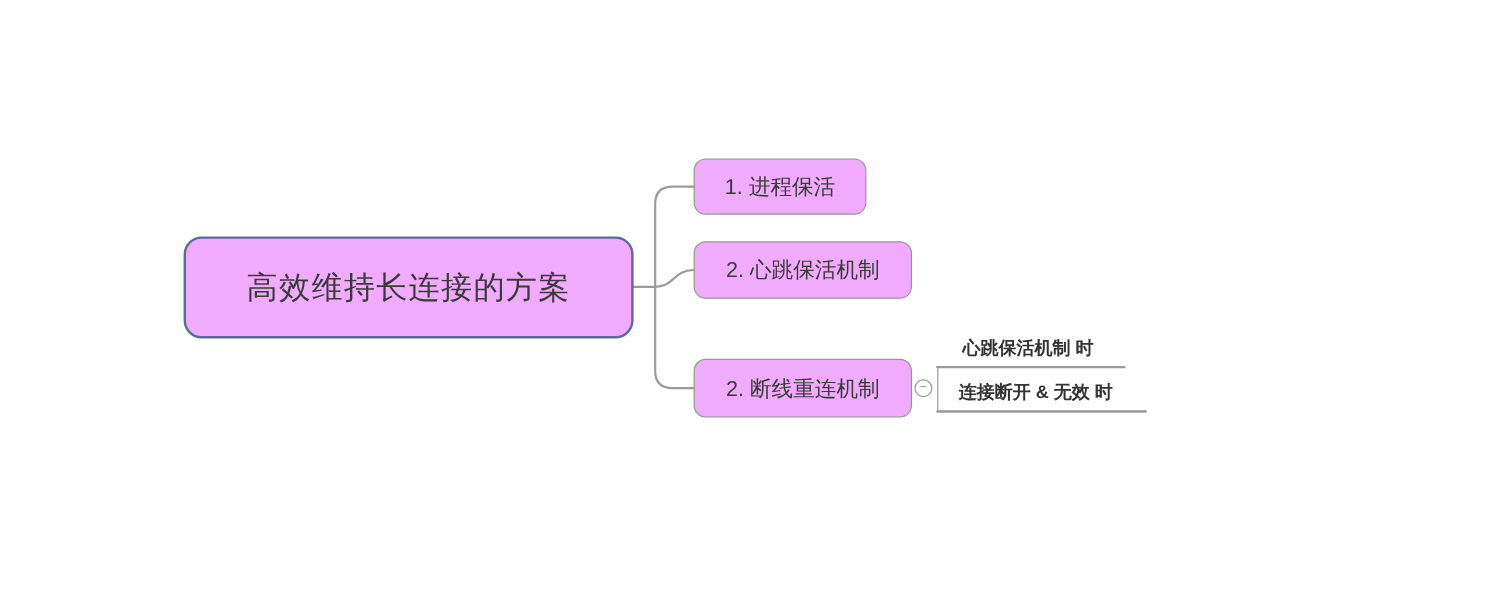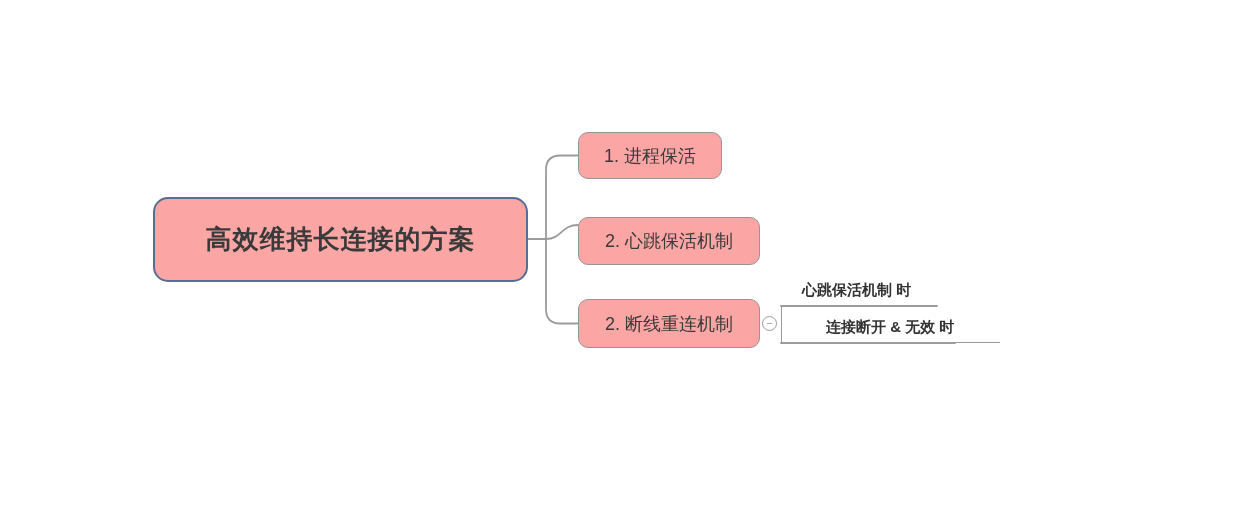--- a/index.html
+++ b/index.html
@@ -18,43 +18,43 @@
     position: absolute;
     left: 0; top: 0;
     width: 1240px; height: 511px;
     pointer-events: none;
   }
   .topic {
     position: absolute;
     display: flex;
     align-items: center;
     justify-content: center;
-    background: #fca5a5;
+    background: #f0abfc;
     box-sizing: border-box;
     color: #3a3a3a;
     white-space: nowrap;
     cursor: default;
   }
   .root-topic {
     left: 153px; top: 197px;
     width: 375px; height: 85px;
     border: 2px solid #5a6c94;
     border-radius: 15px;
     font-size: 26px;
-    font-weight: 700;
+    font-weight: 400;
     letter-spacing: 1px;
   }
   .branch-topic {
     border: 1.6px solid #969696;
     border-radius: 10px;
     font-size: 18px;
     font-weight: 500;
   }
   .branch-1 { left: 578px; top: 132px; width: 144px; height: 47px; }
-  .branch-2 { left: 578px; top: 201px; width: 182px; height: 48px; margin-top: 16px; }
+  .branch-2 { left: 578px; top: 201px; width: 182px; height: 48px; }
   .branch-3 { left: 578px; top: 299px; width: 182px; height: 49px; }
   .collapse-toggle {
     position: absolute;
     left: 762px; top: 316px;
     width: 15px; height: 15px;
     box-sizing: border-box;
     border: 1.5px solid #9b9b9b;
     border-radius: 50%;
     background: #ffffff;
     color: #9b9b9b;
@@ -72,21 +72,21 @@
     align-items: flex-end;
     border-bottom: 1.6px solid #9b9b9b;
     font-size: 15px;
     font-weight: 700;
     color: #333333;
     white-space: nowrap;
     padding-bottom: 5px;
     cursor: default;
   }
   .subtopic-1 { left: 781px; top: 277px; width: 156px; height: 29px; padding-left: 21px; }
-  .subtopic-2 { left: 826px; top: 314px; width: 174px; height: 29px; }
+  .subtopic-2 { left: 781px; top: 314px; width: 174px; height: 29px; padding-left: 18px; }
   .subtopic-rail {
     position: absolute;
     left: 781px; top: 306px;
     width: 0; height: 37px;
     border-left: 1.6px solid #9b9b9b;
   }
 </style>
 </head>
 <body>
 

